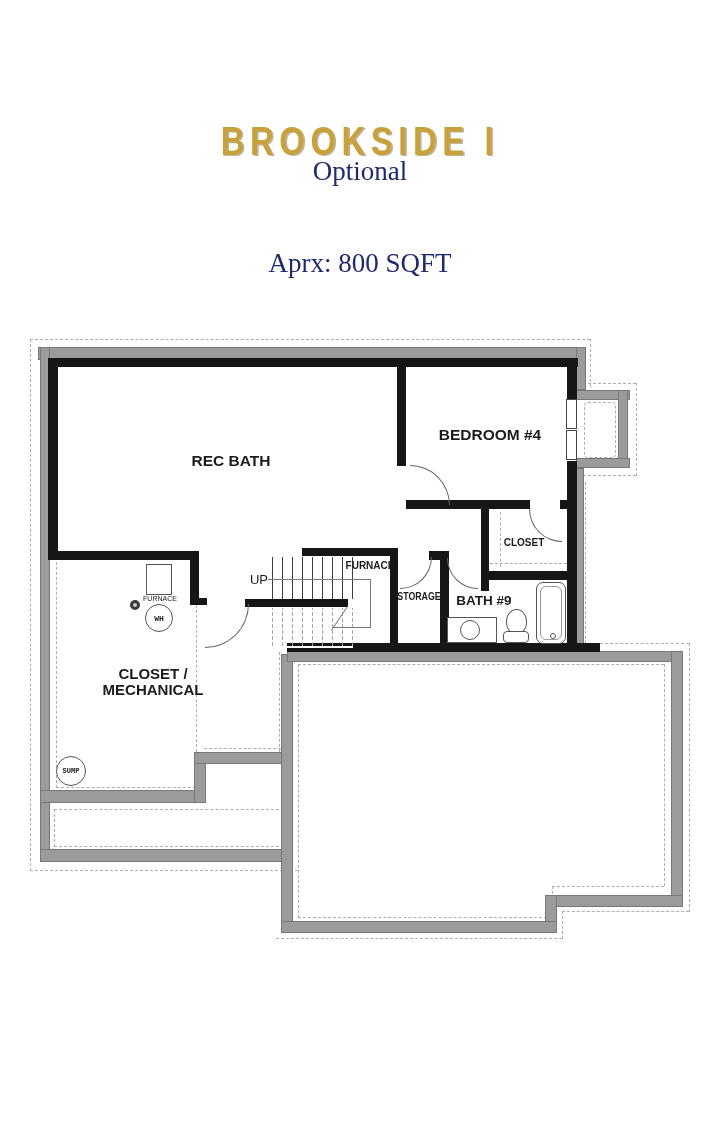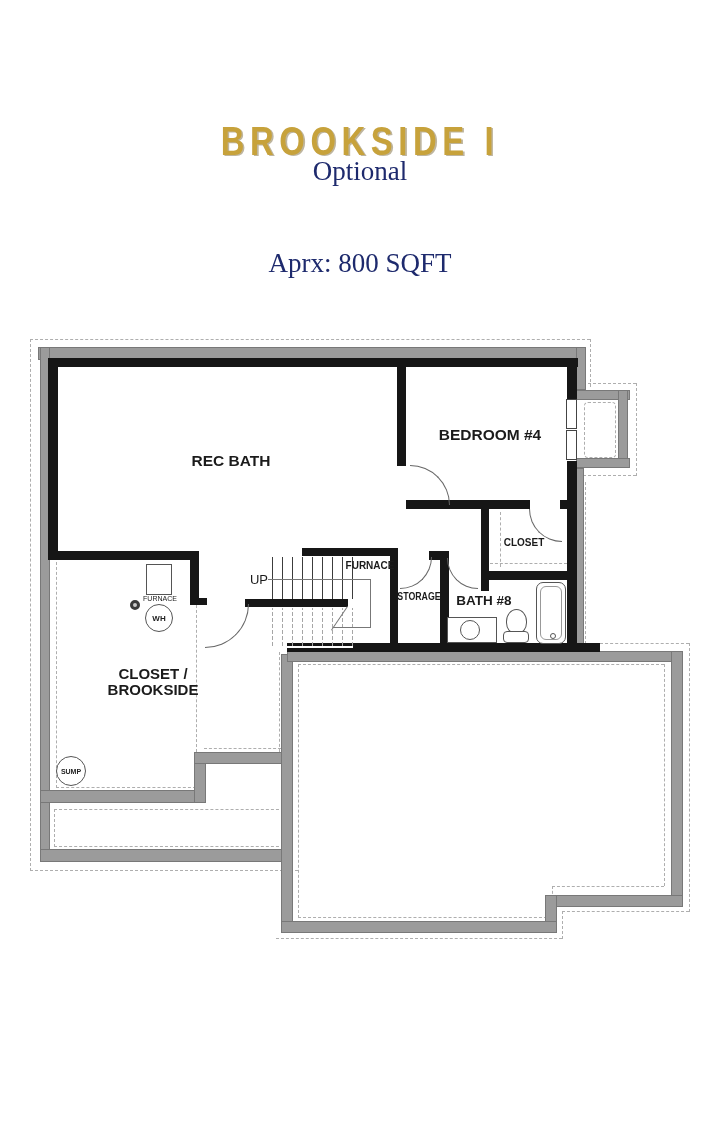--- a/index.html
+++ b/index.html
@@ -35,21 +35,21 @@
   
   .treads{position:absolute;left:272px;top:557px;width:81px;height:42px;
           background:repeating-linear-gradient(90deg,#3c3c3c 0 1px,transparent 1px 10px);}
   .treads-d{position:absolute;left:272px;top:608px;width:81px;height:40px;
           background:repeating-linear-gradient(0deg,#fff 0 2px,transparent 2px 6px),
                      repeating-linear-gradient(90deg,#a6a6a6 0 1px,transparent 1px 10px);}
   
   .lbl{position:absolute;font-weight:bold;color:#1b1b1b;text-align:center;line-height:1.08;
        font-family:"Liberation Sans",sans-serif;}
   .cfx{display:flex;align-items:center;justify-content:center;font-weight:bold;color:#222;
-       font-family:Liberation Sans, sans-serif;}
+       font-family:Liberation Mono, monospace;}
 </style>
 </head>
 <body>
 
 <div id="canvas">
 
   <div class="title">BROOKSIDE I</div>
   <div class="sub" style="top:156px;">Optional</div>
   <div class="sub" style="top:248px;">Aprx: 800 SQFT</div>
 
@@ -147,20 +147,20 @@
   <div class="fx" style="left:536px;top:582px;width:30px;height:62px;border-radius:7px;"></div>
   <div style="position:absolute;left:540px;top:586px;width:22px;height:54px;border:1px solid #999;border-radius:6px;box-sizing:border-box;"></div>
   <div class="fx round" style="left:550px;top:633px;width:6px;height:6px;"></div>
 
   <div class="lbl" style="left:146px;top:453px;width:170px;font-size:15.5px;">REC BATH</div>
   <div class="lbl" style="left:410px;top:427px;width:160px;font-size:15.5px;">BEDROOM #4</div>
   <div class="lbl" style="left:489px;top:538px;width:70px;font-size:10px;">CLOSET</div>
   <div class="lbl" style="left:344px;top:561px;width:52px;font-size:10px;">FURNACE</div>
   <div class="lbl" style="left:249px;top:573px;width:20px;font-size:13px;font-weight:normal;">UP</div>
   <div class="lbl" style="left:392px;top:592px;width:54px;font-size:10px;transform:scaleX(.88);">STORAGE</div>
-  <div class="lbl" style="left:444px;top:594px;width:80px;font-size:13.5px;">BATH #8</div>
+  <div class="lbl" style="left:444px;top:594px;width:80px;font-size:13.5px;">BATH #9</div>
   <div class="lbl" style="left:63px;top:666px;width:180px;font-size:15px;">
     <span style="display:block;">CLOSET /</span>
-    <span style="display:block;">BROOKSIDE</span>
+    <span style="display:block;">MECHANICAL</span>
   </div>
   <div class="lbl" style="left:138px;top:595px;width:44px;font-size:7px;font-weight:normal;">FURNACE</div>
 
 </div>
 
 </body></html>

